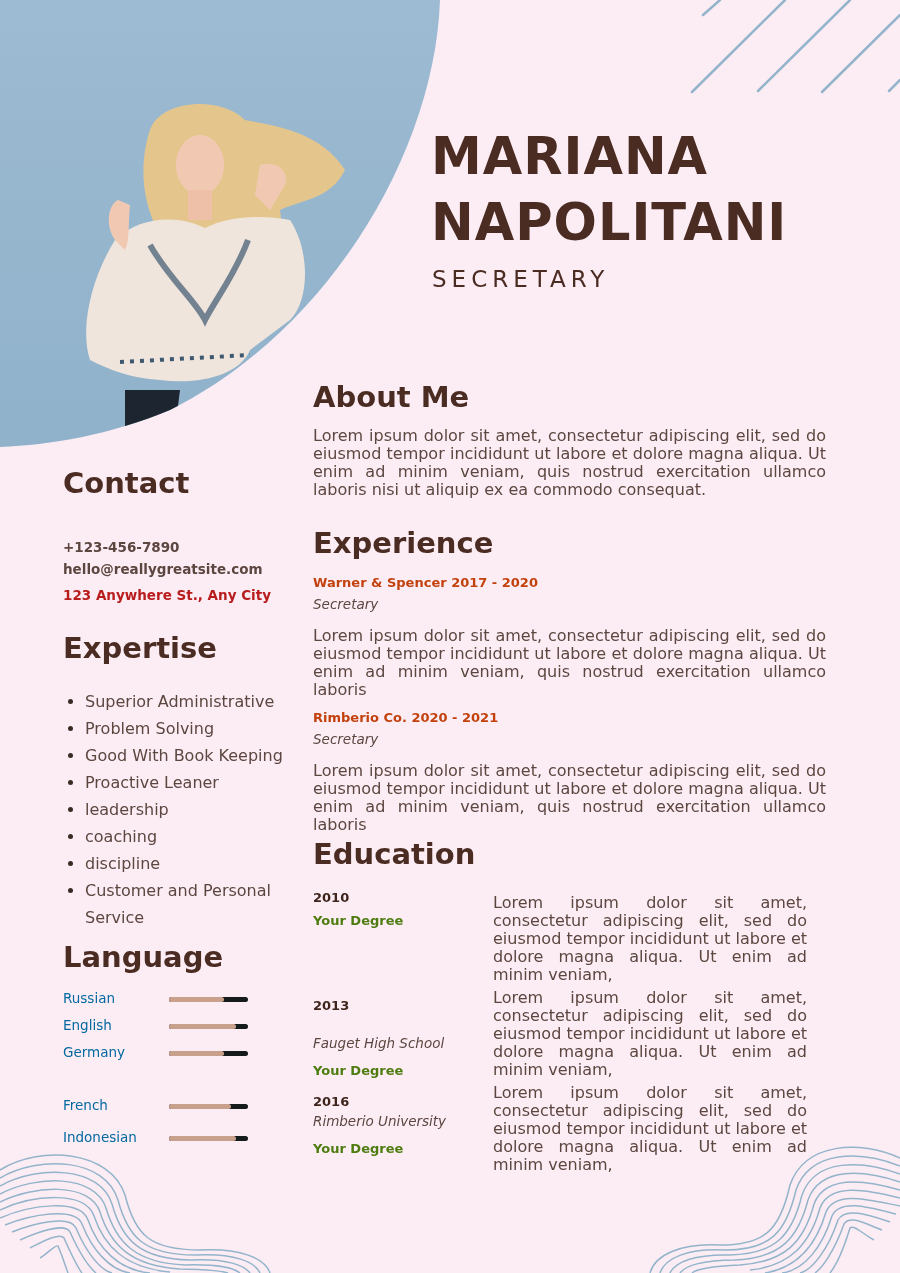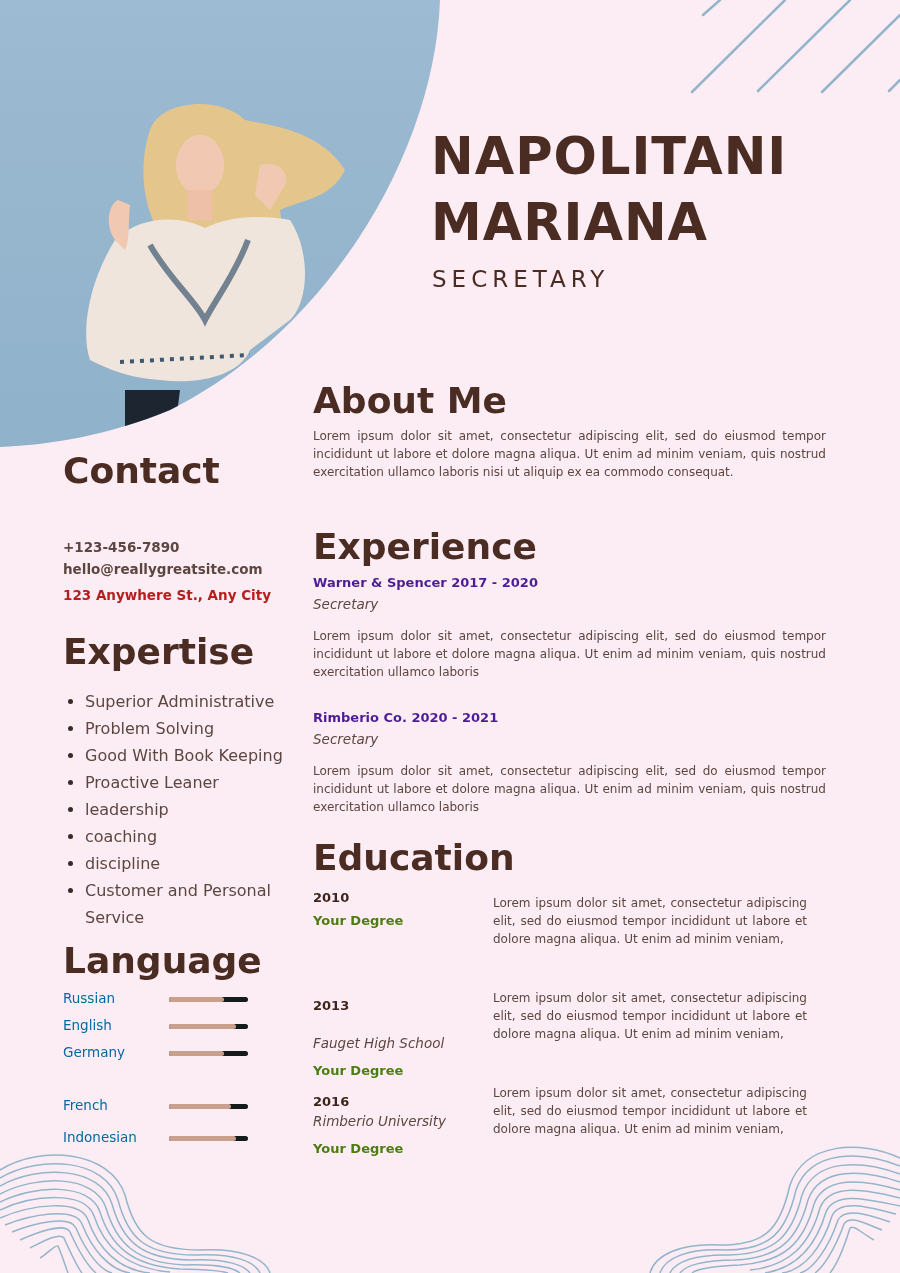--- a/index.html
+++ b/index.html
@@ -19,36 +19,36 @@
     .name {
       left: 431px; top: 124px; font-family: "DejaVu Sans", sans-serif;
       font-weight: bold; font-size: 51px; line-height: 66px; letter-spacing: 1px;
       color: #4b2c22;
     }
     .role {
       left: 432px; top: 266px; font-size: 23px; letter-spacing: 5px;
       color: #4b2c22;
     }
     h2 {
-      margin: 0; font-weight: bold; font-size: 36px; color: #4b2c22;
+      margin: 0; font-weight: bold; font-size: 29px; color: #4b2c22;
       font-family: "DejaVu Sans", sans-serif;
     }
     .side-h { left: 63px; }
     .contact-line { position: absolute; left: 63px; font-size: 13.5px; color: #5c4640; font-weight: bold; }
     ul.expertise { left: 63px; top: 688px; margin: 0; padding: 0 0 0 22px; list-style: disc; width: 215px; }
     ul.expertise li { font-size: 16px; line-height: 27px; color: #5c4640; }
     ul.expertise li::marker { color: #3a2a22; }
     .lang-row { position: absolute; left: 63px; width: 190px; height: 20px; font-size: 13.5px; color: #0369a1; }
     .lang-row .bar { position: absolute; left: 106px; top: 7px; width: 79px; height: 5px; border-radius: 3px; background: #151a1a; }
     .lang-row .fill { position: absolute; left: 0; top: 0; height: 5px; border-radius: 3px; background: #c9a08b; }
     .para {
-      font-size: 12px; line-height: 18px; color: #5c4640; text-align: justify; margin: 0;
+      font-size: 16px; line-height: 18px; color: #5c4640; text-align: justify; margin: 0;
     }
     .main-col { left: 313px; width: 513px; }
-    .job-title { font-weight: bold; font-size: 13px; color: #4c1d95; }
+    .job-title { font-weight: bold; font-size: 13px; color: #c2410c; }
     .italic { font-style: italic; font-size: 13.5px; color: #5c4640; }
     .edu-left { position: absolute; left: 313px; width: 158px; }
     .edu-right { position: absolute; left: 493px; width: 314px; }
     .year { font-weight: bold; font-size: 13px; color: #3e241c; }
     .degree { font-weight: bold; font-size: 13px; color: #4d7c0f; }
   </style>
 </head>
 <body>
 
 <div class="abs photo-wrap">
@@ -87,26 +87,26 @@
   <g stroke="#93b4ca" stroke-width="2.5" stroke-linecap="round">
     <line x1="23" y1="15" x2="40" y2="0"></line>
     <line x1="12" y1="92" x2="105" y2="0"></line>
     <line x1="78" y1="91" x2="170" y2="0"></line>
     <line x1="142" y1="92" x2="220" y2="15"></line>
     <line x1="209" y1="91" x2="220" y2="80"></line>
   </g>
 </svg>
 
 <div class="abs name">
+  <div>MARIANA</div>
   <div>NAPOLITANI</div>
-  <div>MARIANA</div>
 </div>
 <div class="abs role">SECRETARY</div>
 
-<h2 class="abs side-h" style="top:450px;text-align:center;">Contact</h2>
+<h2 class="abs side-h" style="top:466px;text-align:center;">Contact</h2>
 <div class="contact-line" style="top:539px;">+123-456-7890</div>
 <div class="contact-line" style="top:561px;">hello@reallygreatsite.com</div>
 <div class="contact-line" style="top:587px;color:#b91c1c;">123 Anywhere St., Any City</div>
 
 <h2 class="abs side-h" style="top:631px;">Expertise</h2>
 <ul class="abs expertise">
   <li>Superior Administrative</li>
   <li>Problem Solving</li>
   <li>Good With Book Keeping</li>
   <li>Proactive Leaner</li>

